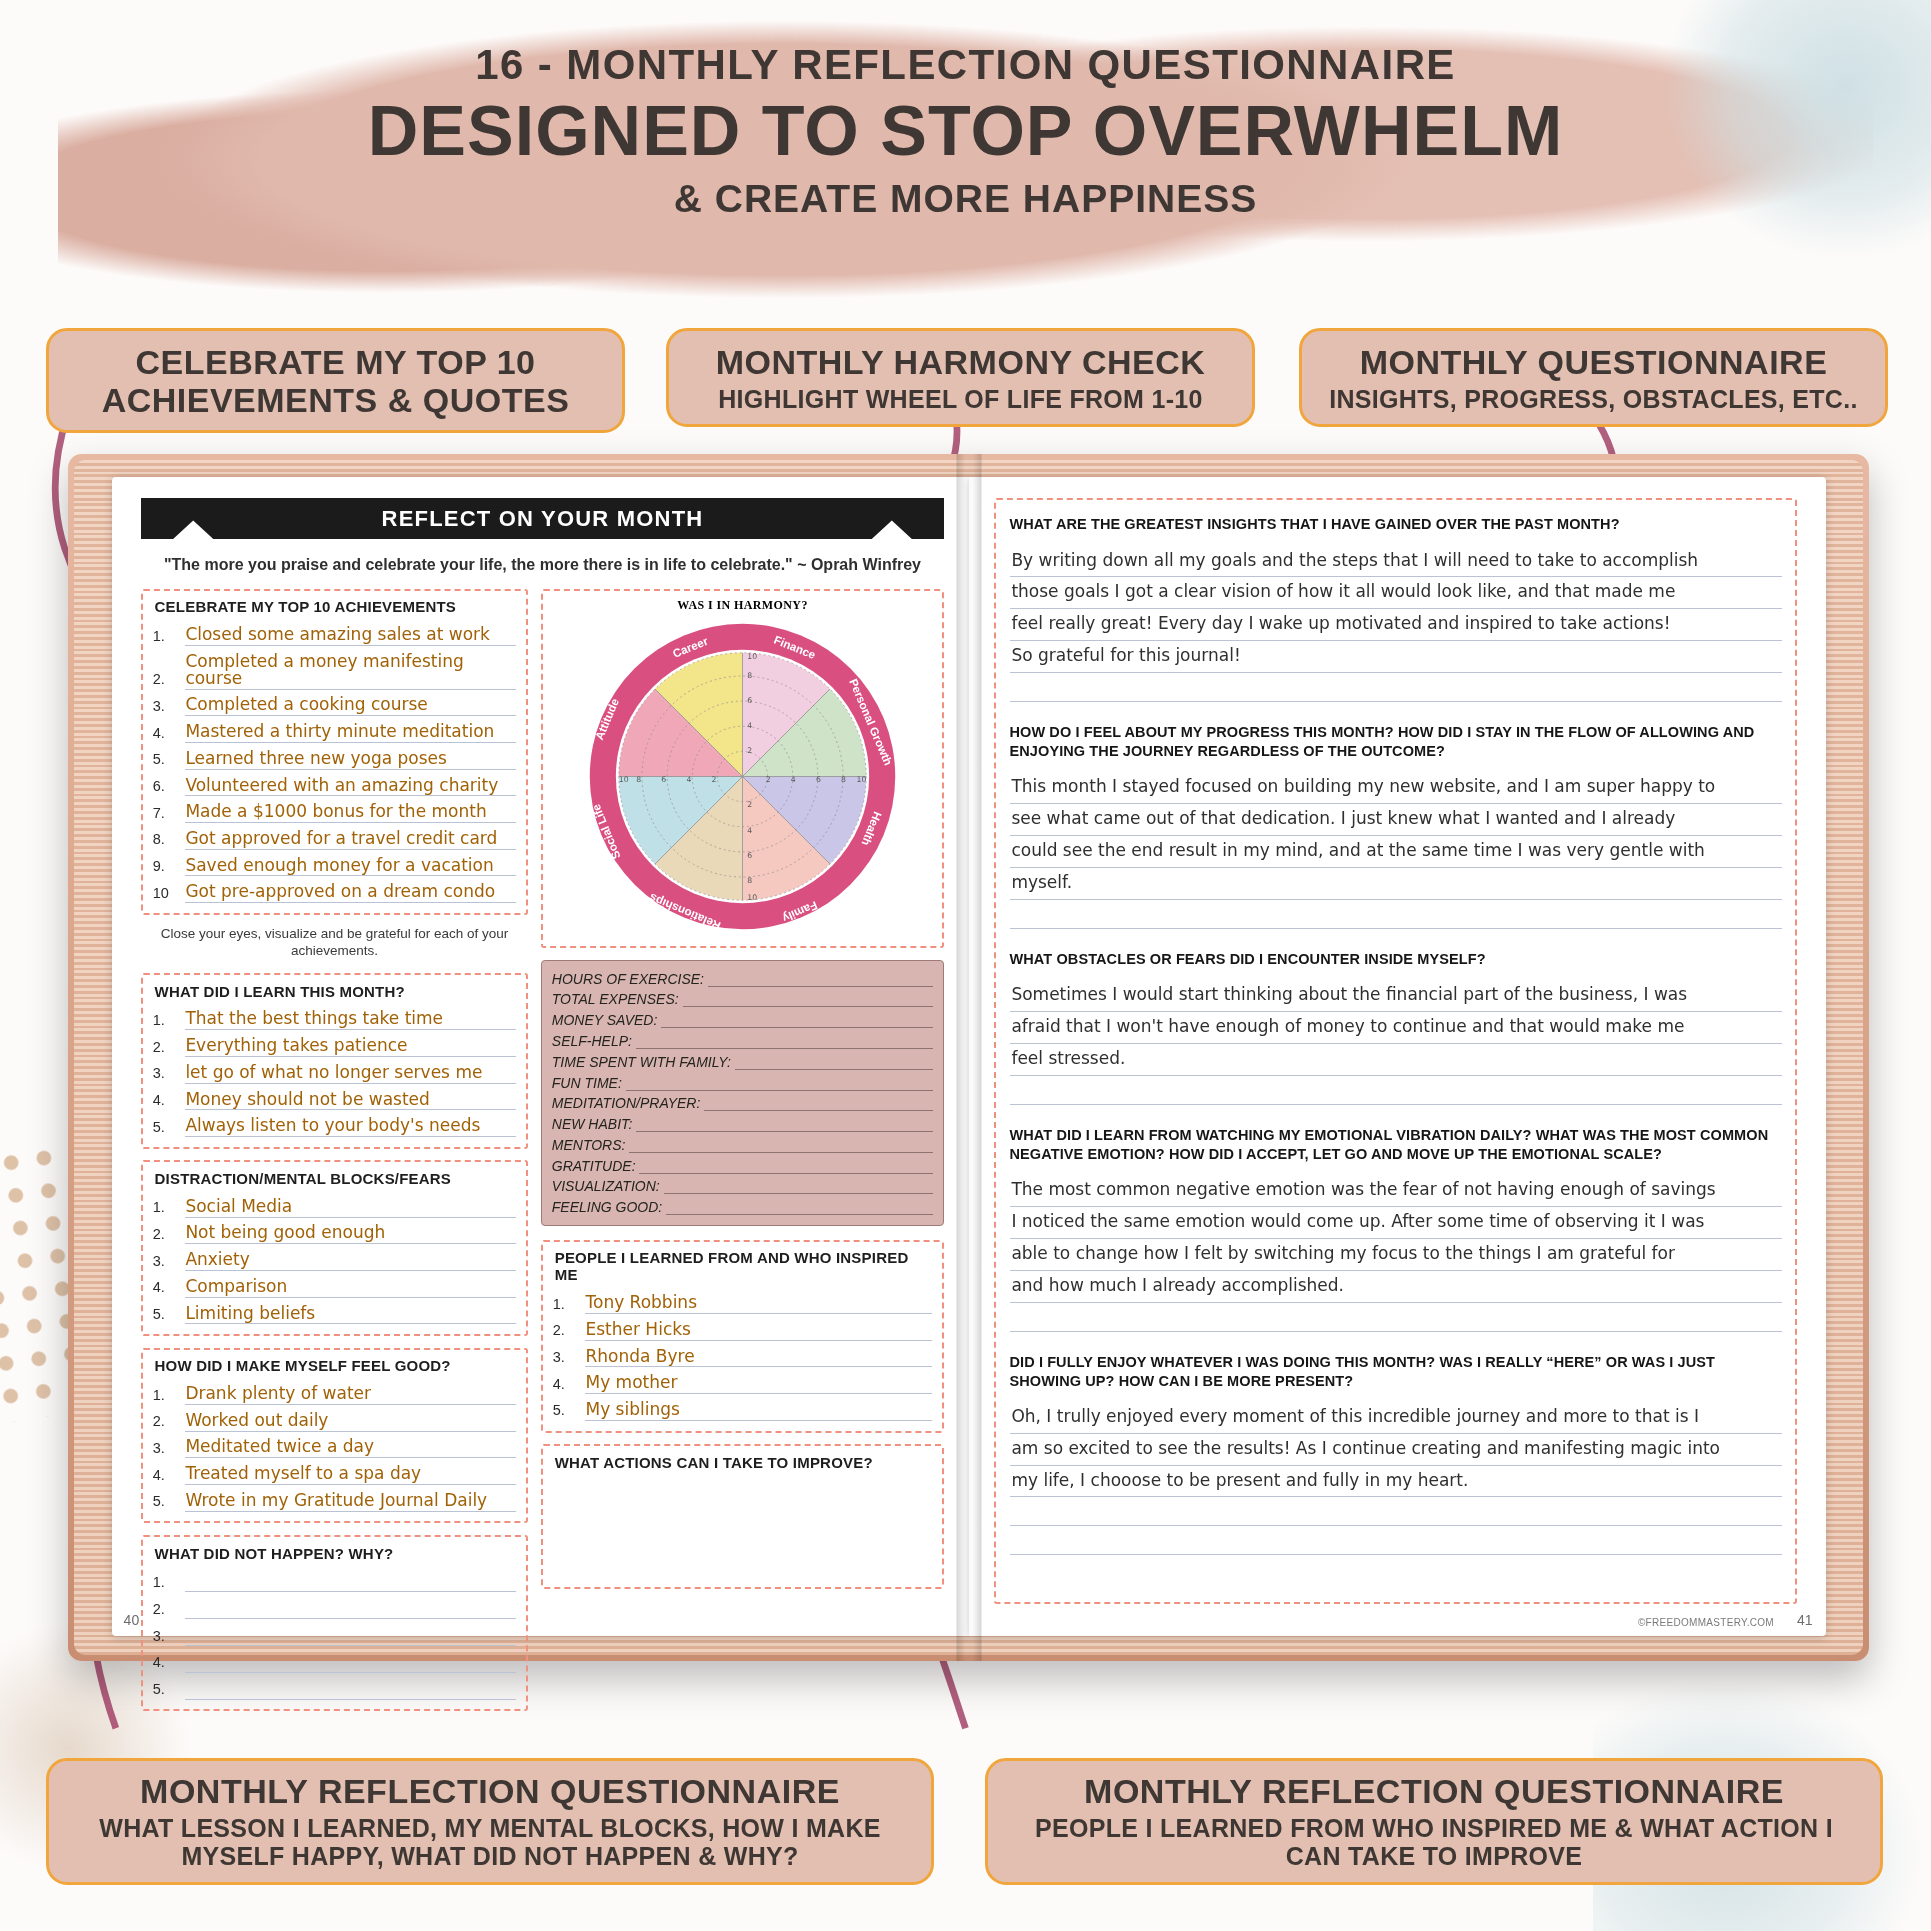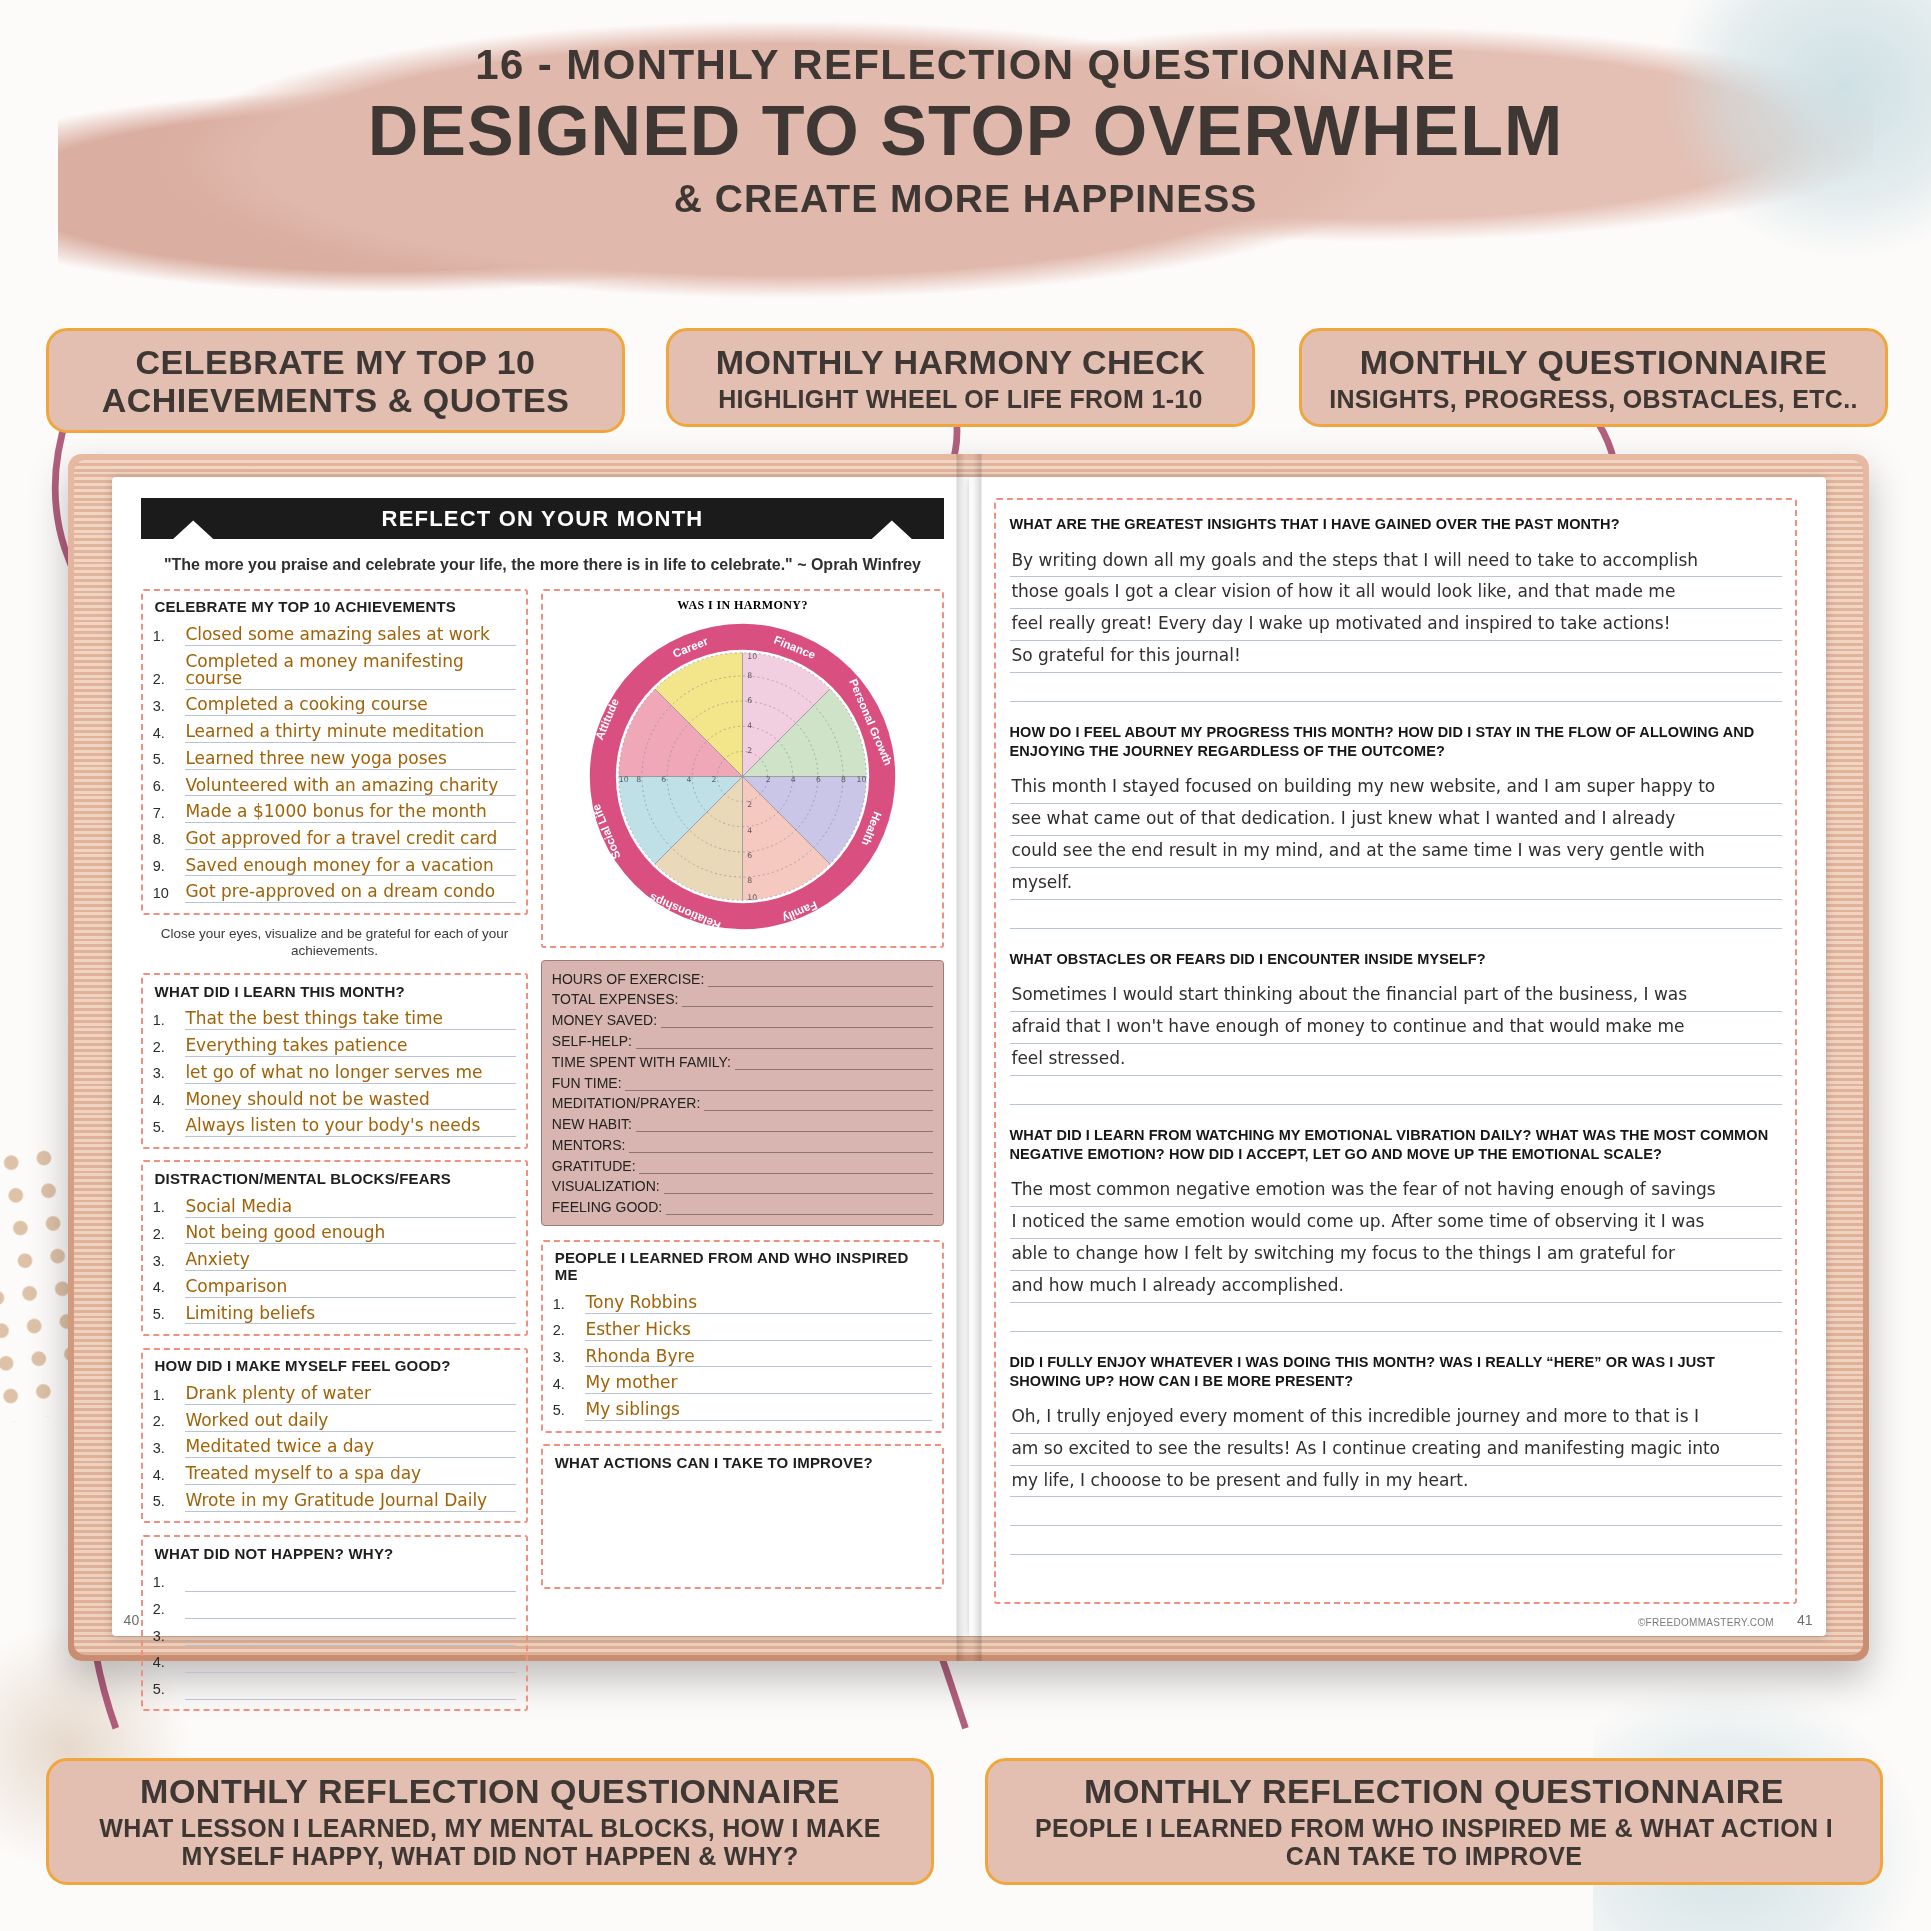--- a/index.html
+++ b/index.html
@@ -126,21 +126,21 @@
 
   .note-center{ text-align:center; font-size:13.5px; color:#3a3a3a; line-height:1.3; margin:9.7px 5.8px 13.5px 5.8px;}
 
   
   .wheel-title{ text-align:center; font-size:12px; font-weight:800; letter-spacing:0.4px; margin-bottom:3.9px;font-family:Liberation Serif, serif;}
   .wheel-box{ display:flex; justify-content:center; }
 
   
   .stats{
     background:#d8b5b0; border:1.4px solid #9e7b77; border-radius:3.9px;
-    padding:7.7px 9.7px; margin-top:11.6px;
+    padding:7.7px 9.7px; margin-top:11.6px;font-style:italic;
   }
   .stats .row{ display:flex; align-items:flex-end; font-size:14px; color:#23231f; padding:2.4px 0;}
   .stats .row .lbl{ white-space:nowrap; }
   .stats .row .ln{ flex:1; border-bottom:1px solid #8d7471; margin-left:3.9px; height:12.6px;}
 
   
   .qa { margin-bottom:21px; }
   .q { font-size:14.5px; font-weight:800; color:#161616; line-height:1.32; letter-spacing:0.1px;}
   .a { margin-top:11px; }
   .a .ln{
@@ -231,21 +231,21 @@
                 <li>
                   <span class="n">2.</span>
                   <span class="v">Completed a money manifesting course</span>
                 </li>
                 <li>
                   <span class="n">3.</span>
                   <span class="v">Completed a cooking course</span>
                 </li>
                 <li>
                   <span class="n">4.</span>
-                  <span class="v">Learned a thirty minute meditation</span>
+                  <span class="v">Mastered a thirty minute meditation</span>
                 </li>
                 <li>
                   <span class="n">5.</span>
                   <span class="v">Learned three new yoga poses</span>
                 </li>
                 <li>
                   <span class="n">6.</span>
                   <span class="v">Volunteered with an amazing charity</span>
                 </li>
                 <li>

